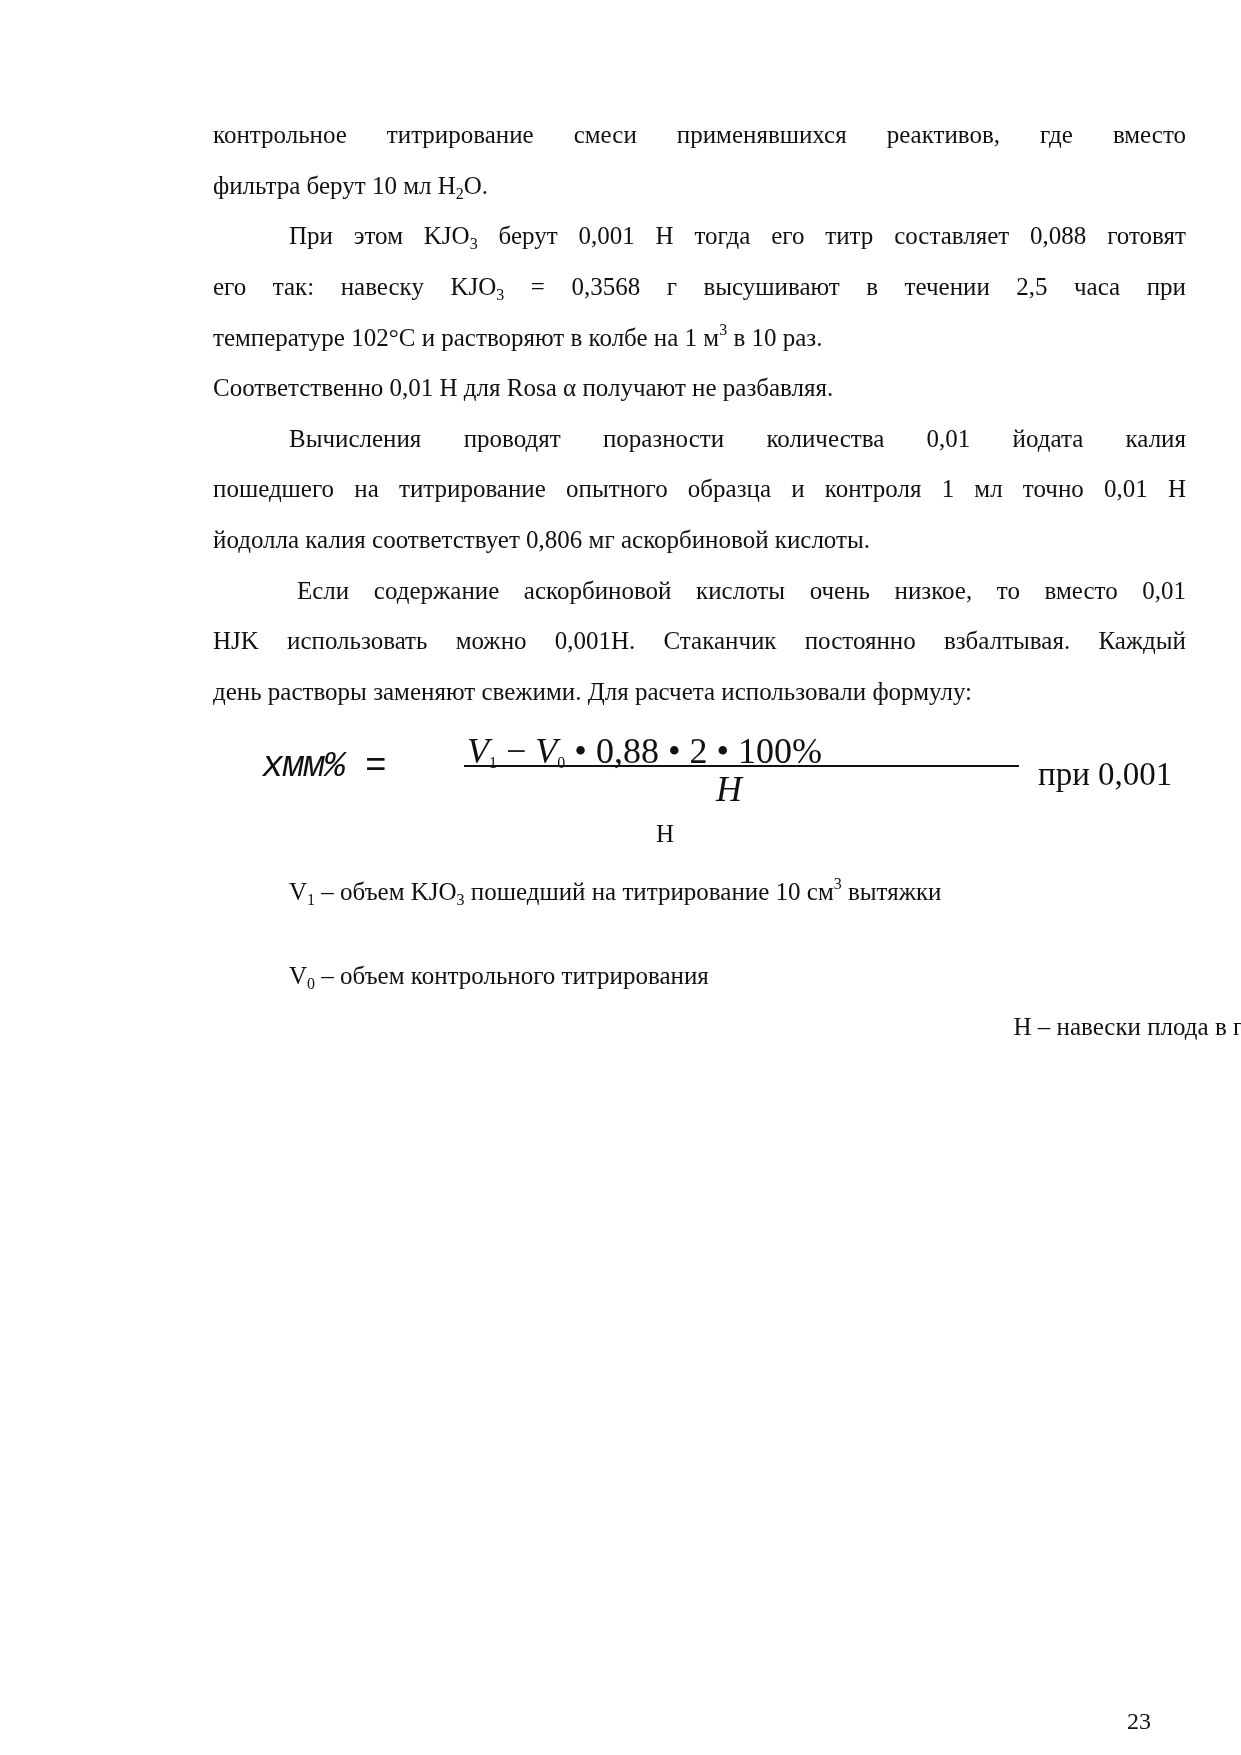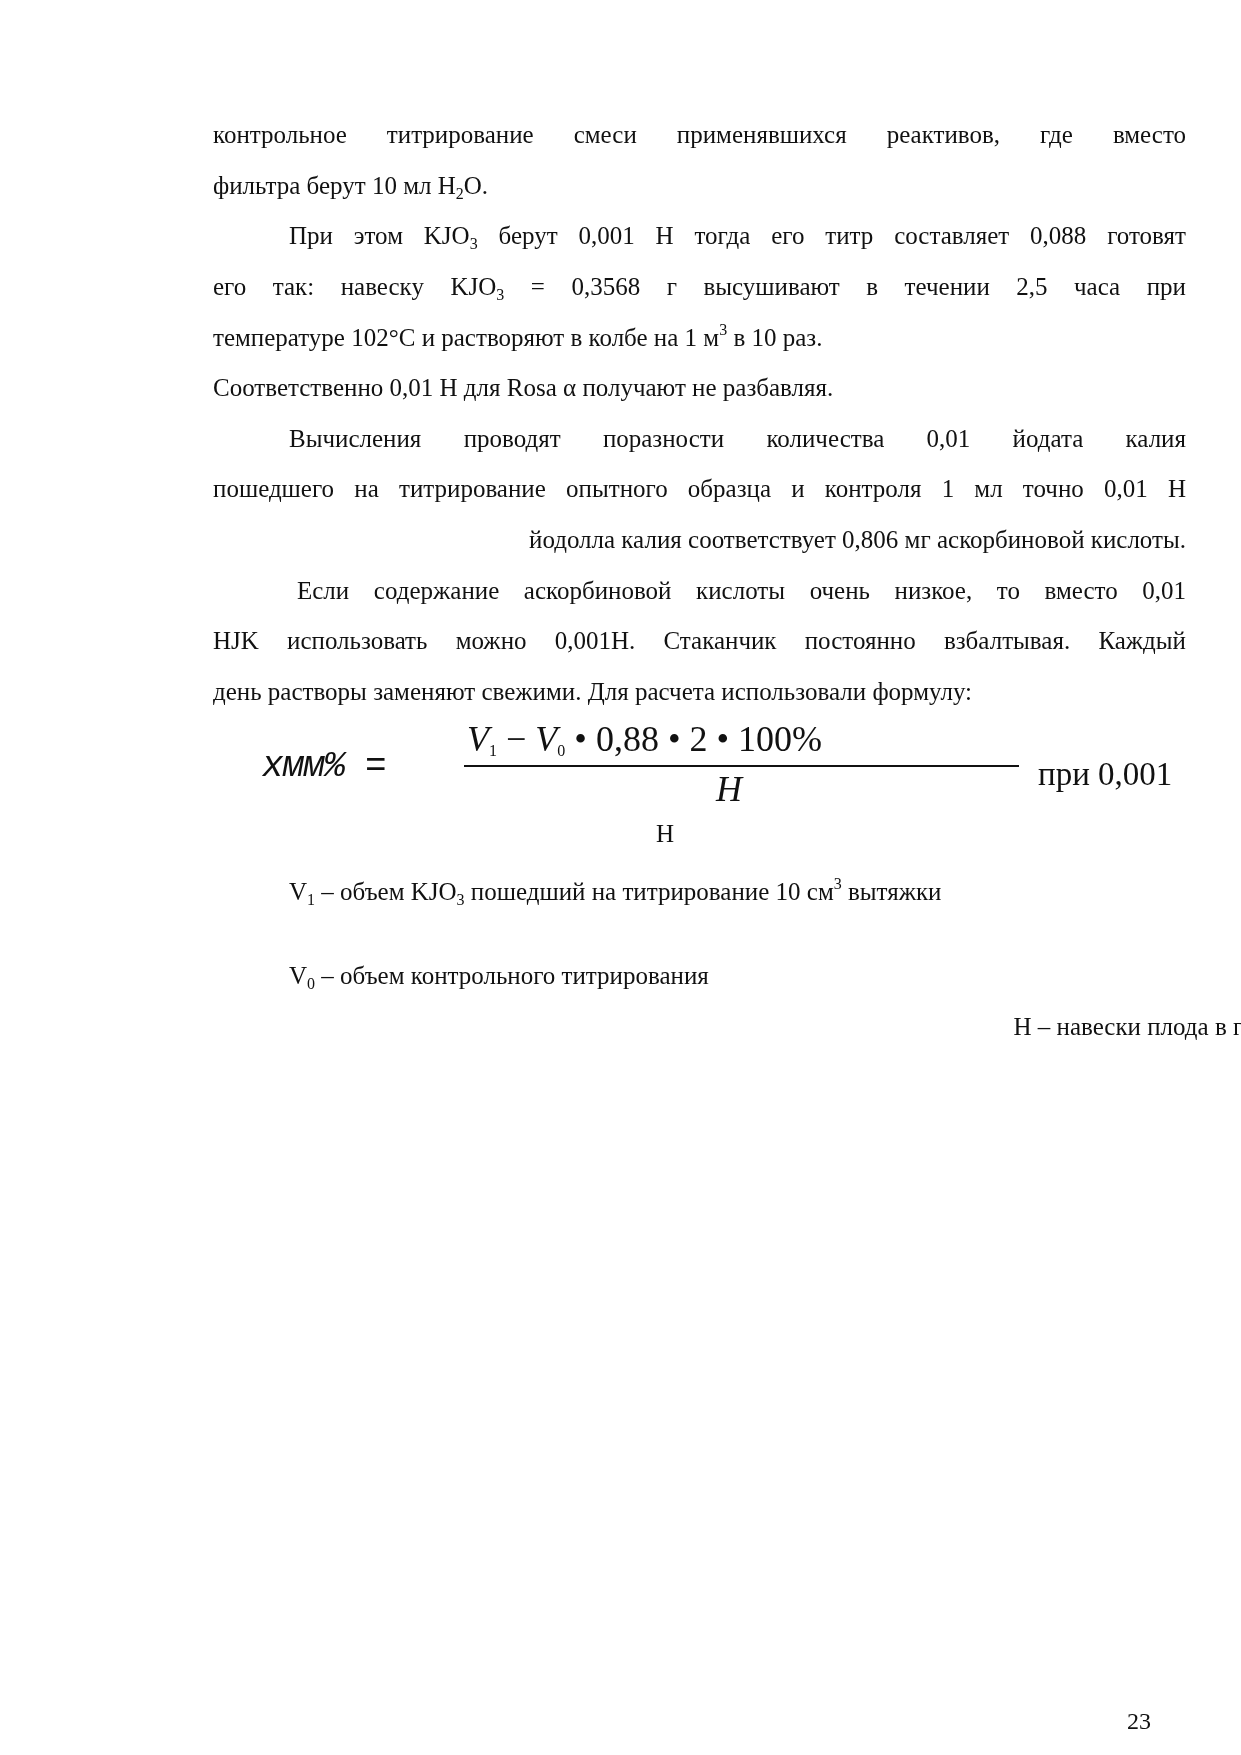--- a/index.html
+++ b/index.html
@@ -7,21 +7,21 @@
          font-family:"Liberation Serif", "DejaVu Serif", serif; color:#111; }
   .page { position:absolute; left:0; top:0; width:1241px; height:1755px; background:#fff; }
   .line { position:absolute; left:178px; width:973px; font-size:25px; line-height:30px; white-space:nowrap;margin-left:35px; }
   .just { text-align:justify; text-align-last:justify; }
   .indent { left:254px; width:897px; }
   .indent2 { left:262px; width:889px; }
   sub { font-size:16px; vertical-align:-5px; line-height:0; }
   sup { font-size:16px; vertical-align:11px; line-height:0; }
   .formula { position:absolute; left:262px; top:718px; width:900px; height:90px; }
   .lhs { position:absolute; left:0; top:28px; font-style:italic; font-size:36px; letter-spacing:-1px;font-family:Liberation Mono, monospace; }
-  .frac-num { position:absolute; left:205px; top:0; font-size:36px; white-space:nowrap; }
+  .frac-num { position:absolute; left:205px; top:12px; font-size:36px; white-space:nowrap; }
   .frac-num i { font-style:italic; }
   .frac-line { position:absolute; left:202px; top:47px; width:555px; height:2px; background:#111; }
   .frac-den { position:absolute; left:454px; top:50px; font-size:36px; font-style:italic; }
   .tail { position:absolute; left:776px; top:38px; font-size:33px; white-space:nowrap; }
   .lone { position:absolute; left:656px; top:820px; font-size:25px; }
   .pnum { position:absolute; left:1127px; top:1708px; font-size:24px; }
 </style>
 </head>
 <body>
 
@@ -31,21 +31,21 @@
   <div class="line" style="top:171px;"><span>фильтра берут 10 мл H</span><sub>2</sub><span>O.</span></div>
 
   <div class="line just indent" style="top:221px;"><span>При этом KJO</span><sub>3</sub><span> берут 0,001 Н тогда его титр составляет 0,088 готовят</span></div>
   <div class="line just" style="top:272px;"><span>его так: навеску KJO</span><sub>3</sub><span> = 0,3568 г высушивают в течении 2,5 часа при</span></div>
   <div class="line" style="top:323px;"><span>температуре 102°С и растворяют в колбе на 1 м</span><sup>3</sup><span> в 10 раз.</span></div>
 
   <div class="line" style="top:373px;">Соответственно 0,01 Н для Rosa α получают не разбавляя.</div>
 
   <div class="line just indent" style="top:424px;">Вычисления проводят поразности количества 0,01 йодата калия</div>
   <div class="line just" style="top:474px;">пошедшего на титрирование опытного образца и контроля 1 мл точно 0,01 Н</div>
-  <div class="line" style="top:525px;text-align:right;">йодолла калия соответствует 0,806 мг аскорбиновой кислоты.</div>
+  <div class="line" style="top:525px;">йодолла калия соответствует 0,806 мг аскорбиновой кислоты.</div>
 
   <div class="line just indent2" style="top:576px;">Если содержание аскорбиновой кислоты очень низкое, то вместо 0,01</div>
   <div class="line just" style="top:626px;">HJK использовать можно 0,001Н. Стаканчик постоянно взбалтывая. Каждый</div>
   <div class="line" style="top:677px;">день растворы заменяют свежими. Для расчета использовали формулу:</div>
 
   <div class="formula">
     <span class="lhs">хмм% =</span>
     <span class="frac-num"><i>V</i><sub>1</sub><span> − </span><i>V</i><sub>0</sub><span> • 0,88 • 2 • 100%</span></span>
     <div class="frac-line"></div>
     <span class="frac-den">H</span>

